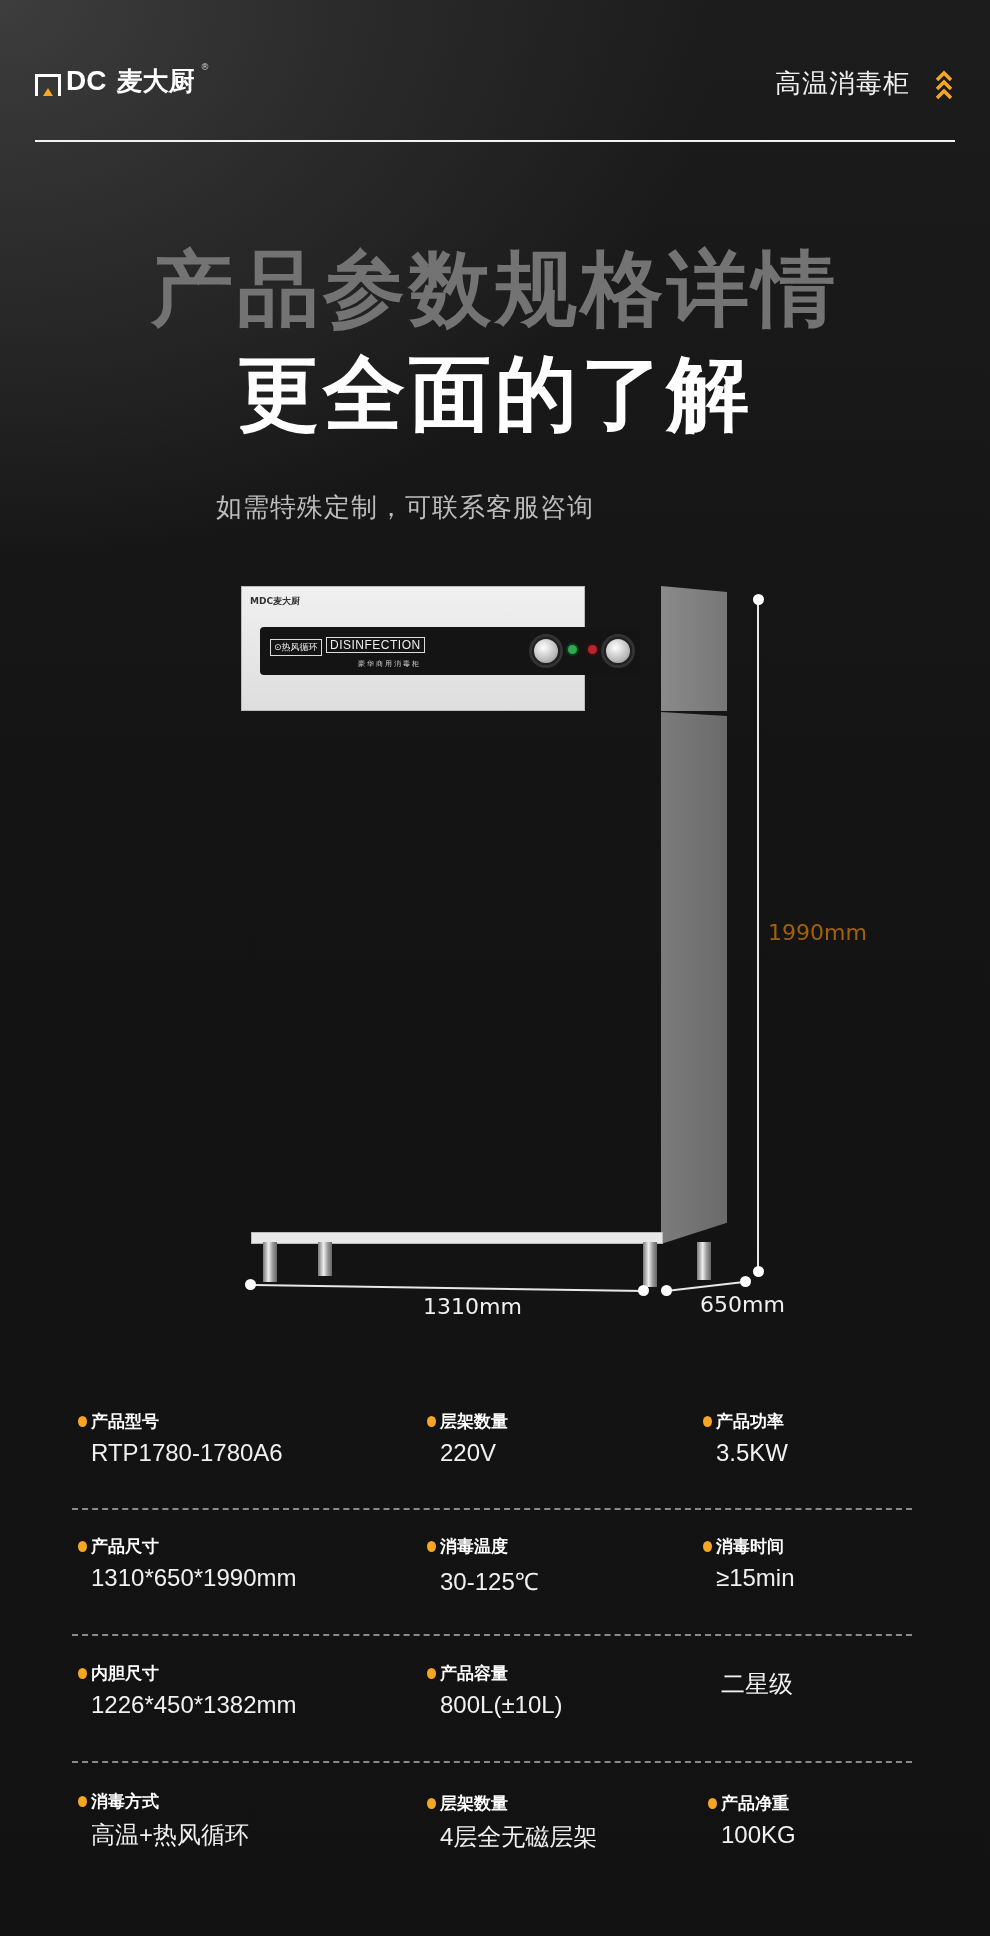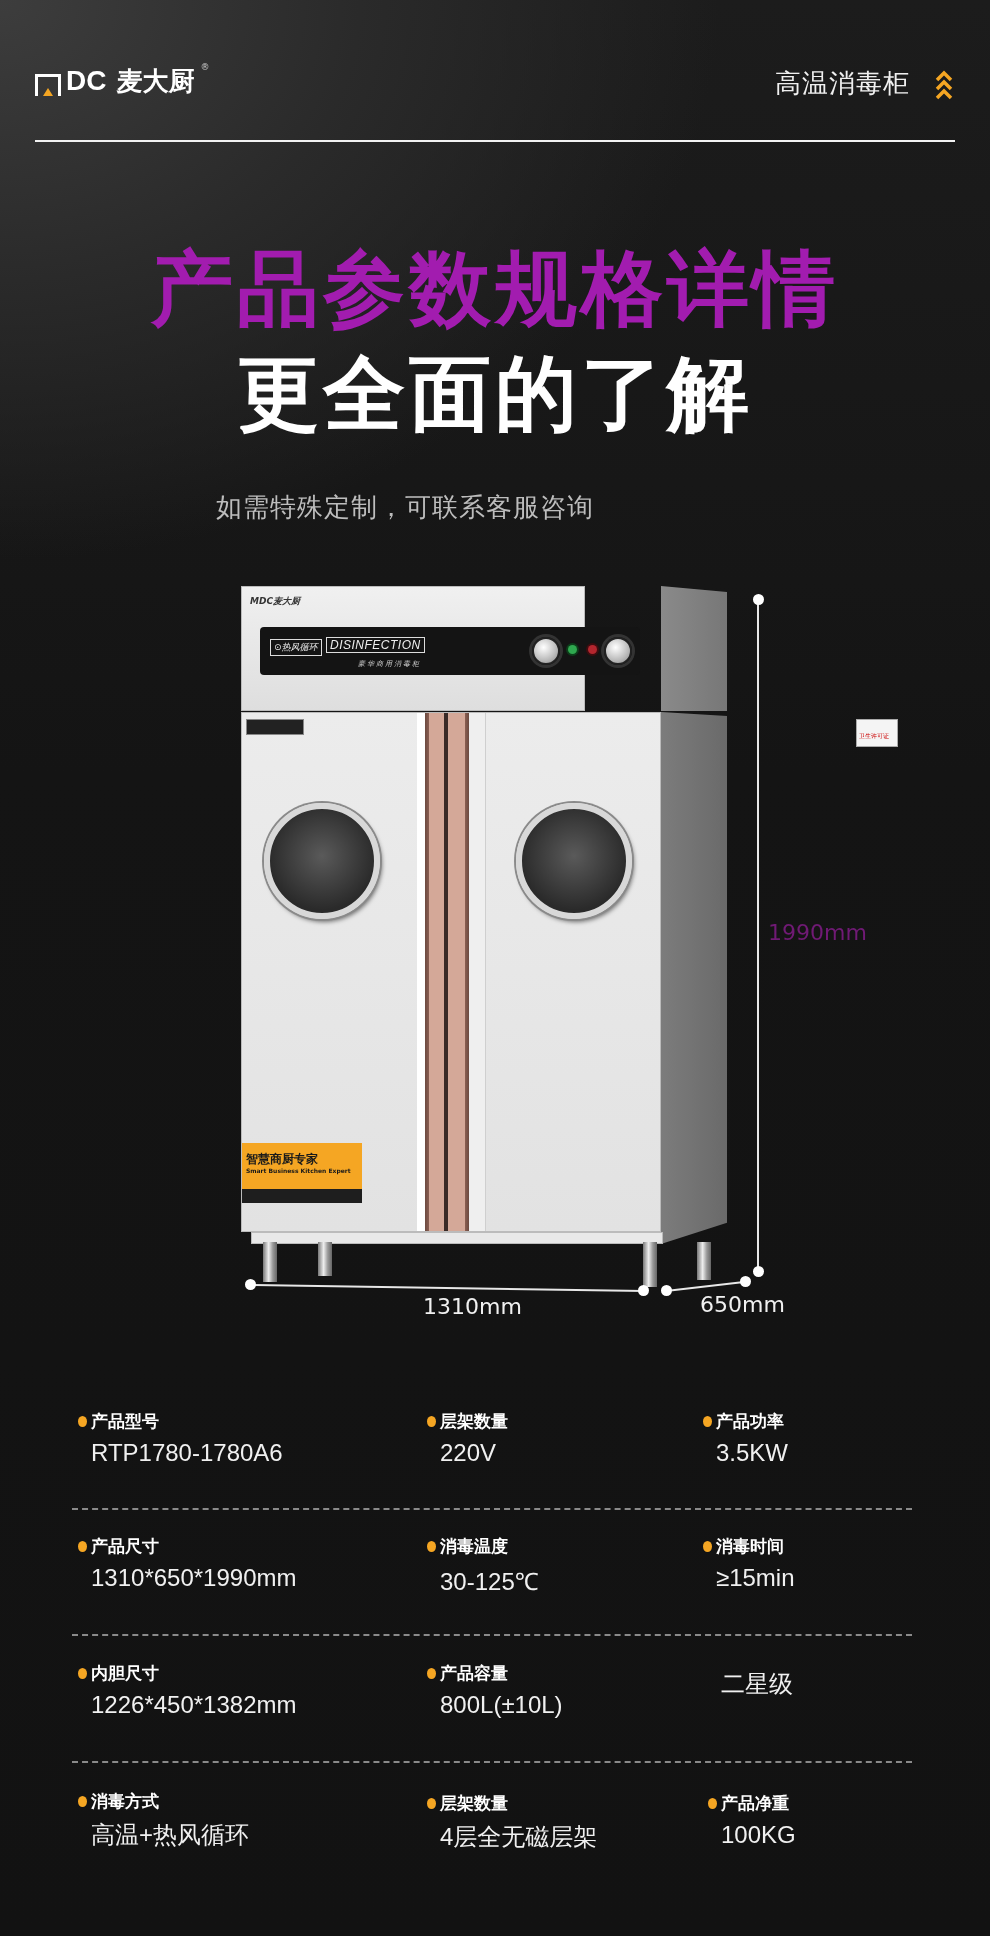--- a/index.html
+++ b/index.html
@@ -14,26 +14,26 @@
   .logo-mark{display:flex;align-items:flex-end;gap:3px;font-family:"Liberation Sans",sans-serif;font-weight:700;font-size:30px;letter-spacing:1px;line-height:30px;}
   .logo-m{position:relative;display:inline-block;width:26px;height:22px;border:3px solid #fff;border-bottom:none;box-sizing:border-box;margin-right:2px;}
   .logo-m::after{content:"";position:absolute;left:5px;bottom:0;width:0;height:0;border-left:5px solid transparent;border-right:5px solid transparent;border-bottom:8px solid #f5a623;}
   .logo-dc{font-size:28px;font-weight:700;letter-spacing:0px;}
   .logo-cn{font-size:26px;font-weight:700;margin-left:4px;}
   .logo-reg{font-size:9px;align-self:flex-start;margin-top:-2px;color:#ccc;}
   .cat{right:80px;top:66px;font-size:26px;color:#f0f0f0;letter-spacing:1px;}
   .chev{right:36px;top:70px;width:20px;height:30px;}
   .divider{left:35px;top:140px;width:920px;height:2px;background:#f2f2f2;}
   
-  .t1{left:0;top:235px;width:990px;text-align:center;font-size:82px;font-weight:700;color:#a21caf;letter-spacing:4px;}
+  .t1{left:0;top:235px;width:990px;text-align:center;font-size:82px;font-weight:700;color:#737373;letter-spacing:4px;}
   .t2{left:0;top:340px;width:990px;text-align:center;font-size:82px;font-weight:700;color:#ffffff;letter-spacing:4px;}
   .sub{left:0;top:490px;width:810px;text-align:center;font-size:26px;color:#bdbdbd;letter-spacing:1px;}
   
   .cab{left:241px;top:586px;width:490px;height:690px;}
-  .cab-top{left:0;top:0;width:344px;height:125px;background:linear-gradient(180deg,#f0f0f0,#dedede);border:1px solid #bbb;box-sizing:border-box;font-style:italic;}
+  .cab-top{left:0;top:0;width:344px;height:125px;background:linear-gradient(180deg,#f0f0f0,#dedede);border:1px solid #bbb;box-sizing:border-box;}
   .cab-top-side{left:420px;top:0;width:66px;height:125px;background:linear-gradient(90deg,#8a8a8a,#777);clip-path:polygon(0 0,100% 6px,100% 100%,0 100%);}
   .cab-badge{left:8px;top:8px;font-size:9px;color:#333;font-weight:700;}
   .panel{left:18px;top:40px;width:380px;height:48px;background:#141414;border-radius:4px;}
   .panel-tag1{left:10px;top:12px;font-size:9px;border:1px solid #ddd;padding:1px 3px;color:#eee;}
   .panel-tag2{left:66px;top:10px;font-size:12px;border:1px solid #ddd;padding:0 3px;color:#eee;font-family:"Liberation Sans",sans-serif;letter-spacing:0.5px;}
   .panel-small{left:80px;top:32px;font-size:7px;color:#ccc;letter-spacing:2px;padding-left:18px;}
   .knob{width:24px;height:24px;border-radius:50%;background:radial-gradient(circle at 40% 35%,#fff,#bbb 60%,#888);border:2px solid #222;box-shadow:0 0 0 3px #333;}
   .led{width:9px;height:9px;border-radius:50%;}
   .cab-body{left:0;top:126px;width:420px;height:520px;background:linear-gradient(180deg,#ececec,#e2e2e2);border:1px solid #bbb;box-sizing:border-box;}
   .cab-body-side{left:420px;top:126px;width:66px;height:532px;background:linear-gradient(90deg,#7c7c7c,#6a6a6a);clip-path:polygon(0 0,100% 4px,100% 96%,0 100%);}
@@ -45,21 +45,21 @@
   .sticker-title{left:4px;top:8px;font-size:12px;font-weight:700;color:#1a1a1a;}
   .sticker-sub{left:4px;top:24px;font-size:6px;color:#1a1a1a;font-weight:700;}
   .sticker-bar{left:0;top:46px;width:120px;height:14px;background:#1e1e1e;}
   .plinth{left:10px;top:646px;width:412px;height:12px;background:#e8e8e8;border:1px solid #bbb;box-sizing:border-box;}
   .leg{width:14px;height:40px;background:linear-gradient(90deg,#777,#eee 40%,#999 70%,#666);}
   .cert-l{left:4px;top:6px;width:56px;height:14px;background:#222;border:1px solid #888;}
   .cert-r{left:370px;top:6px;width:40px;height:26px;background:#f4f4f4;border:1px solid #aaa;}
   
   .dot{width:11px;height:11px;border-radius:50%;background:#fff;}
   .vline{left:757px;top:600px;width:2px;height:672px;background:#e8e8e8;}
-  .dim-h{left:768px;top:920px;font-size:22px;color:#701a75;font-family:"DejaVu Sans",sans-serif;}
+  .dim-h{left:768px;top:920px;font-size:22px;color:#a16207;font-family:"DejaVu Sans",sans-serif;}
   .dim-w{left:423px;top:1294px;font-size:22px;color:#f0f0f0;}
   .dim-d{left:700px;top:1292px;font-size:22px;color:#f0f0f0;}
   
   .spec{width:280px;}
   .spec-label{font-size:17px;font-weight:700;color:#fff;display:flex;align-items:center;}
   .spec-label::before{content:"";display:inline-block;width:9px;height:11px;border-radius:50%;background:#f5a623;margin-right:4px;}
   .spec-value{font-size:24px;color:#f0f0f0;margin-top:6px;padding-left:13px;font-family:"Liberation Sans",sans-serif;}
   .dash{left:72px;width:840px;height:0;border-top:2px dashed #8a8a8a;}
 </style>
 </head>
@@ -93,38 +93,20 @@
       <span class="abs panel-tag2">DISINFECTION</span>
       <span class="abs panel-small">豪华商用消毒柜</span>
       <div class="abs knob" style="left:272px;top:10px;"></div>
       <div class="abs led" style="left:308px;top:18px;background:#2fa84f;box-shadow:0 0 0 2px #0d3d1a;"></div>
       <div class="abs led" style="left:328px;top:18px;background:#b3262e;box-shadow:0 0 0 2px #3d0d10;"></div>
       <div class="abs knob" style="left:344px;top:10px;"></div>
     </div>
   </div>
   <div class="abs cab-top-side"></div>
 
-  <div class="abs cab-body">
-    <div class="abs door-l">
-      <div class="abs cert-l"></div>
-      <div class="abs window" style="left:22px;top:90px;"></div>
-      <div class="abs sticker">
-        <span class="abs sticker-title">智慧商厨专家</span>
-        <span class="abs sticker-sub">Smart Business Kitchen Expert</span>
-        <div class="abs sticker-bar"></div>
-      </div>
-    </div>
-    <div class="abs strip"></div>
-    <div class="abs door-r">
-      <div class="abs window" style="left:30px;top:90px;"></div>
-      <div class="abs cert-r">
-        <span style="position:absolute;left:2px;top:12px;font-size:6px;color:#c00;">卫生许可证</span>
-      </div>
-    </div>
-  </div>
   <div class="abs cab-body-side"></div>
   <div class="abs plinth"></div>
   <div class="abs leg" style="left:22px;top:656px;"></div>
   <div class="abs leg" style="left:77px;top:656px;height:34px;"></div>
   <div class="abs leg" style="left:402px;top:656px;height:45px;"></div>
   <div class="abs leg" style="left:456px;top:656px;height:38px;"></div>
 </div>
 
 <div class="abs vline"></div>
 <div class="abs dot" style="left:753px;top:594px;"></div>

